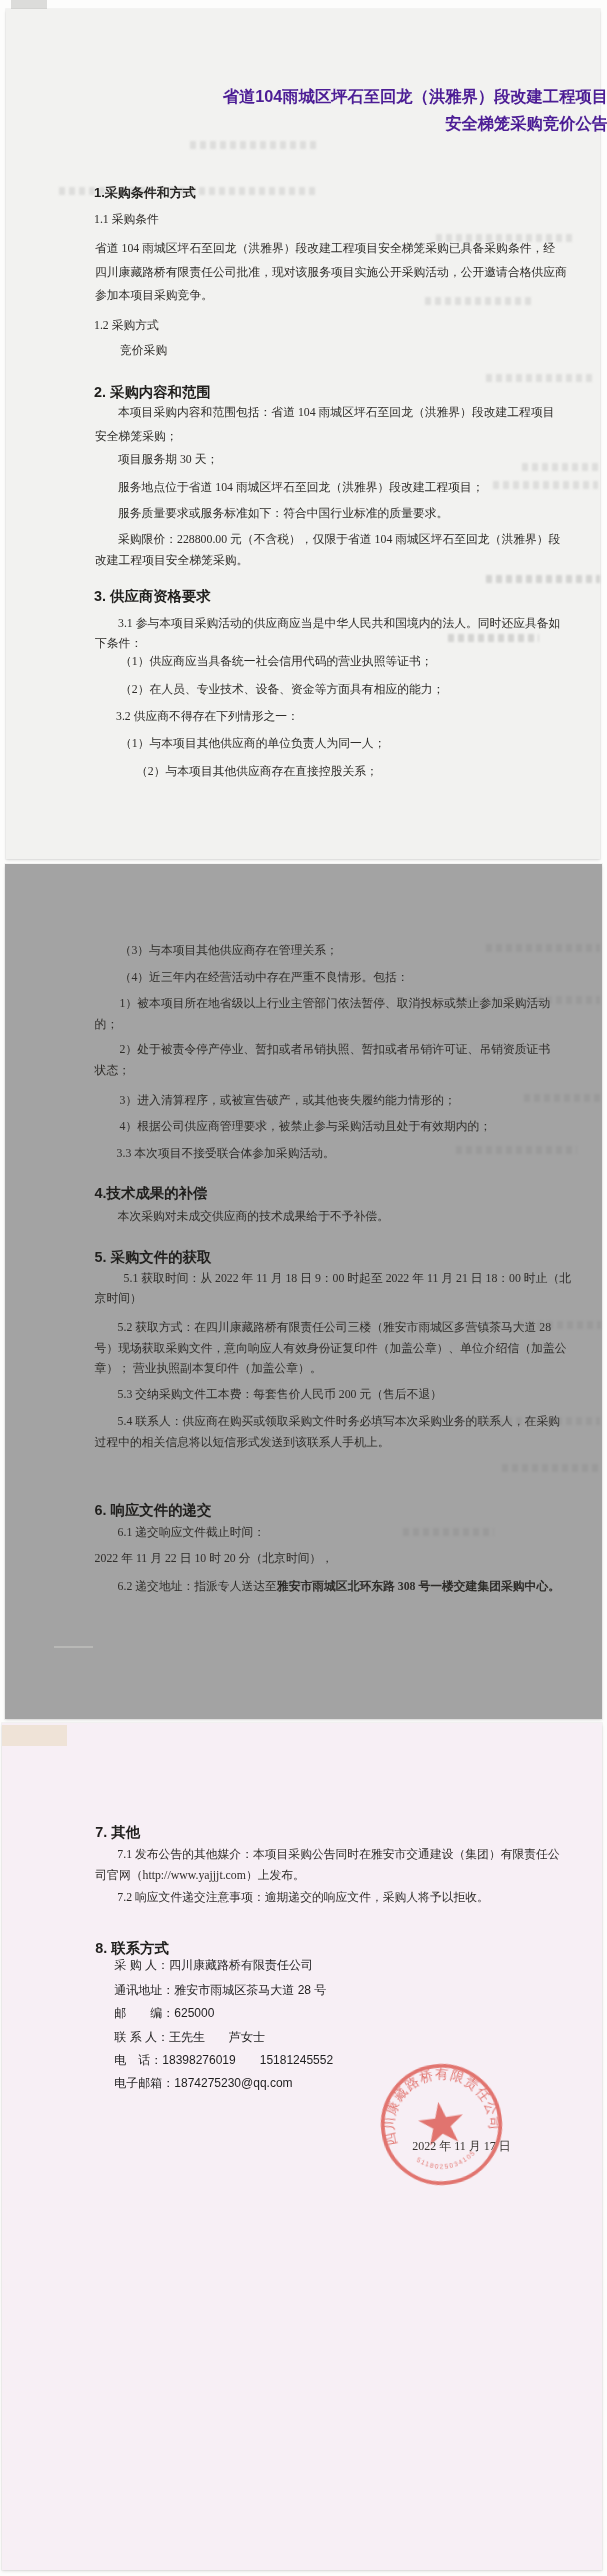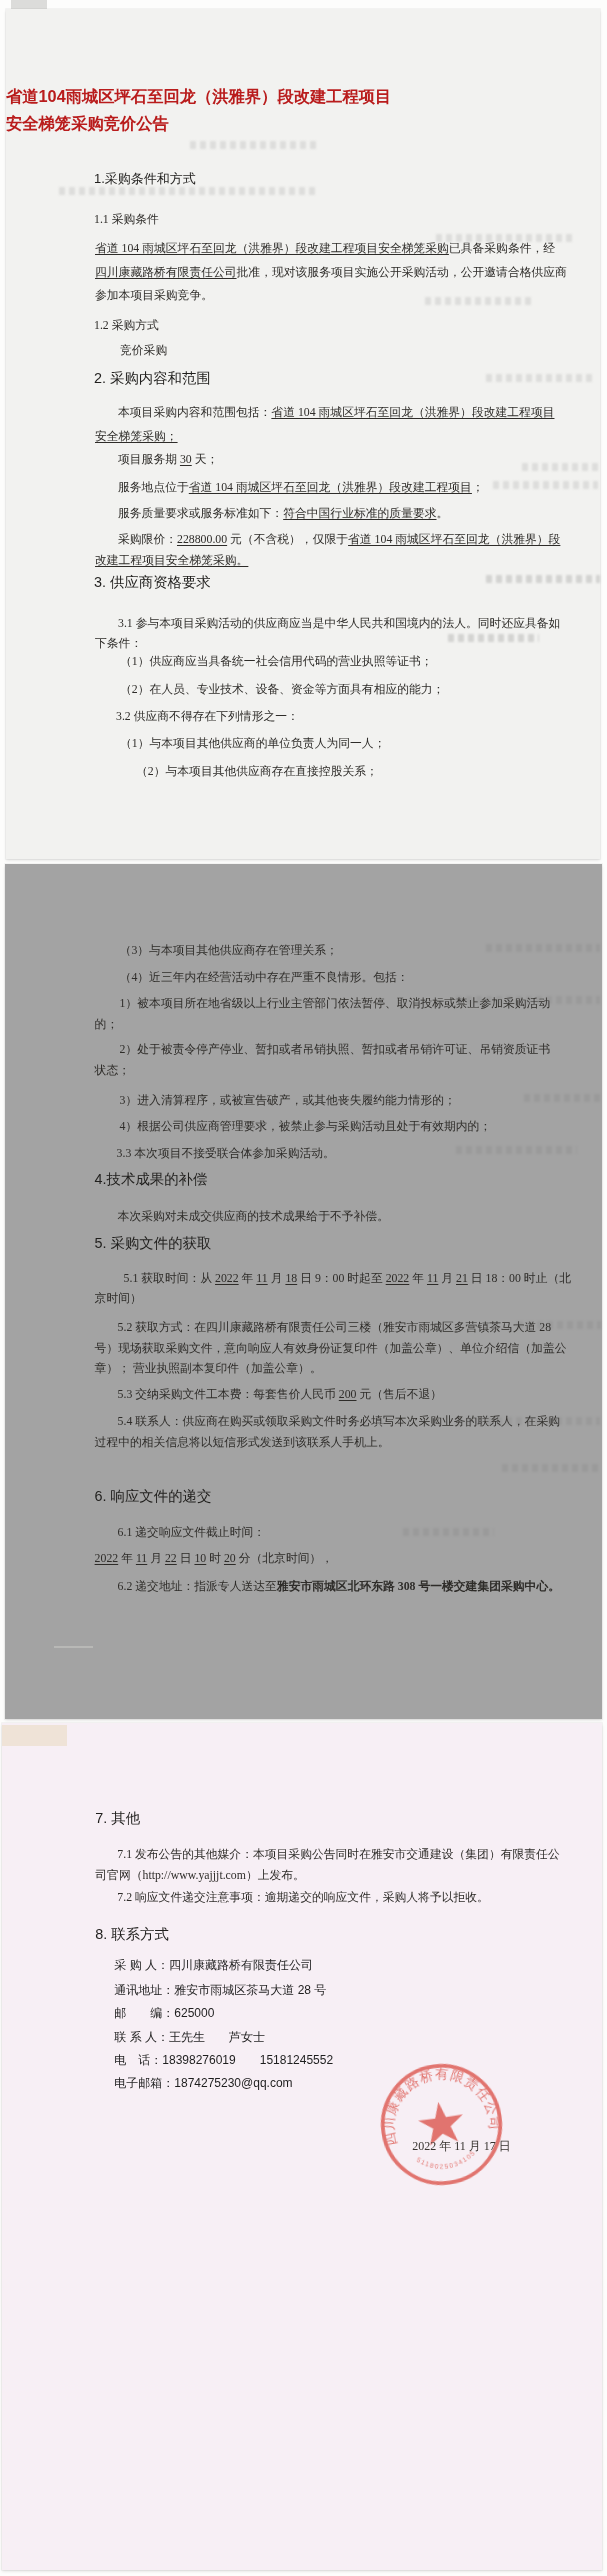--- a/index.html
+++ b/index.html
@@ -5,26 +5,26 @@
   html,body{margin:0;padding:0;background:#ffffff;}
   .canvas{position:relative;width:607px;height:2576px;background:#fdfdfc;overflow:hidden;
           font-family:"Liberation Serif",serif;}
   .page{position:absolute;box-shadow:0 0 0 0.8px rgba(0,0,0,0.05),0 1.5px 3px rgba(0,0,0,0.10);}
   .page1{left:6px;top:9px;width:594px;height:850px;background:#f2f2f0;}
   .page2{left:4.6px;top:864px;width:597px;height:855px;background:#a3a3a3;}
   .page3{left:2.3px;top:1723px;width:600px;height:847px;background:#f7eff5;}
   .edgefold{position:absolute;left:10.6px;top:0;width:36px;height:9px;background:#dcdcda;}
   .ln{position:absolute;font-family:"Liberation Serif",serif;font-size:11.8px;line-height:1.25;
       color:#2e2c29;white-space:pre;}
-  .hd{position:absolute;font-family:"Liberation Sans",sans-serif;font-weight:normal;color:#201f1d;
-      white-space:pre;font-size:14.4px;line-height:1.2;}
+  .hd{position:absolute;font-family:"Liberation Sans",sans-serif;font-weight:bold;color:#201f1d;
+      white-space:pre;font-size:14.4px;line-height:1.2;margin-top:14px;}
   .hd.md{font-size:13px;}
-  .title{position:absolute;left:0;width:100%;text-align:left;font-family:"Liberation Sans",sans-serif;
-      font-weight:bold;font-size:16.3px;color:#b91c1c;}
-  .u{text-decoration:underline;text-underline-offset:2.3px;text-decoration-thickness:0.8px;}
+  .title{position:absolute;left:8px;width:100%;text-align:right;font-family:"Liberation Sans",sans-serif;
+      font-weight:bold;font-size:16.3px;color:#4c1d95;}
+  .u{text-underline-offset:2.3px;text-decoration-thickness:0.8px;}
   .b{font-weight:bold;}
   .contact{font-family:Liberation Sans, sans-serif;font-size:12px;color:#1e1e1e;}
   .bleed{position:absolute;height:8.4px;opacity:.40;filter:blur(1px);
       background:repeating-linear-gradient(90deg,rgba(105,105,105,.38) 0 6px,rgba(105,105,105,0) 6px 10px);}
   .bleed.dark{opacity:.6;}
   .dashmark{position:absolute;height:1.5px;background:#bdbdba;opacity:.8;}
   .tanstrip{position:absolute;left:0;top:1.5px;width:65px;height:21px;background:#ece0cf;opacity:.8;}
   .seal{position:absolute;left:377px;top:339px;width:125px;height:125px;opacity:.82;
         transform:rotate(-8deg);filter:blur(0.2px);}
   .sealdate{position:absolute;left:410px;top:375px;font-size:12px;color:#37332f;white-space:pre;z-index:3;margin-top:40px;}

